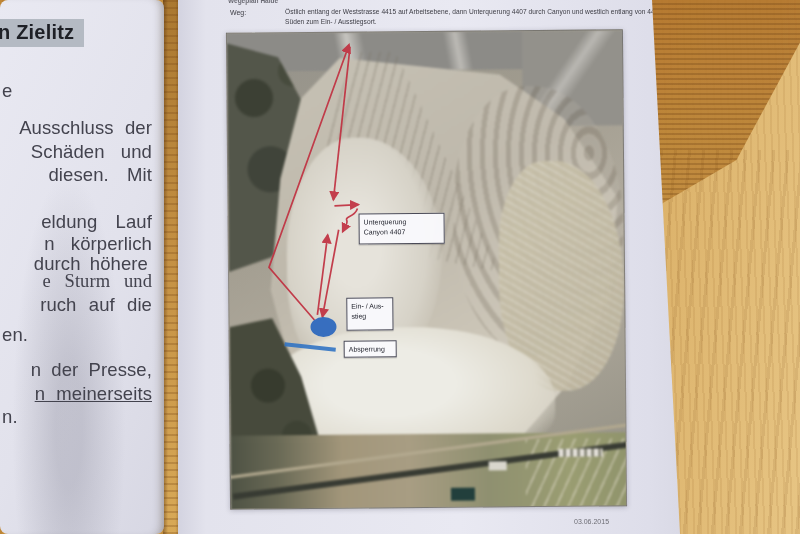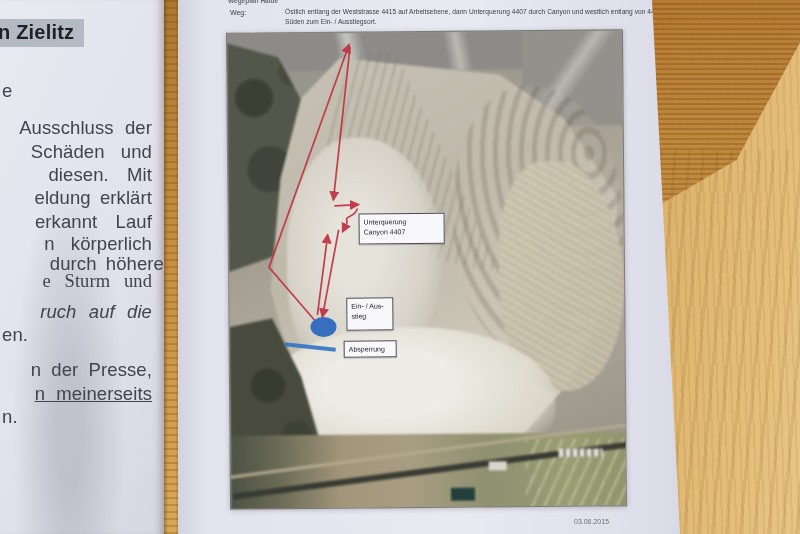--- a/index.html
+++ b/index.html
@@ -33,20 +33,21 @@
       linear-gradient(180deg,#aa7830 0%, #c38f42 45%, #d8a957 100%);
   }
   
   .page-left {
     position:absolute; left:0; top:0; width:164px; height:534px;
     background:
       radial-gradient(ellipse at 42% 80%, rgba(115,115,132,0.28) 0 10%, rgba(0,0,0,0) 42%),
       linear-gradient(115deg,#e9e9f2 0%, #e2e2ec 55%, #d7d7e3 100%);
     box-shadow:inset -9px 0 10px -7px rgba(40,25,5,0.35);
     overflow:hidden;
+    border-radius:8px;
   }
   .hl-title {
     position:absolute; left:-12px; top:19px;
     background:#b4bac3; color:#1e2026;
     font-size:20px; font-weight:bold; letter-spacing:0.2px;
     padding:2px 10px 3px 10px;
   }
   .lline {
     position:absolute; font-size:18.5px; color:#43434e; white-space:nowrap;
     letter-spacing:0.1px;
@@ -151,26 +152,25 @@
 <div class="plank-dark"></div>
 <div class="wood-streaks"></div>
 <div class="gap-strip"></div>
 
 <div class="page-left">
   <div class="hl-title">n Zielitz</div>
   <div class="lline" style="left:2px;  top:80px;">e</div>
   <div class="lline" style="right:12px; top:117px; word-spacing:6px;">Ausschluss der</div>
   <div class="lline" style="right:12px; top:141px; word-spacing:11px;">Schäden und</div>
   <div class="lline" style="right:12px; top:164px; word-spacing:13px;">diesen.  Mit</div>
-  <div class="lline" style="right:12px; top:187px; word-spacing:4px;">eldung erklärt</div>
-  <div class="lline" style="right:12px; top:211px; word-spacing:13px;">erkannt  Lauf</div>
+  <div class="lline" style="right:12px; top:211px; word-spacing:13px;">eldung  Lauf</div>
   <div class="lline" style="right:12px; top:233px; word-spacing:11px;">n  körperlich</div>
-  <div class="lline" style="right:0; top:253px; word-spacing:4px;margin-left:16px;">durch höhere</div>
+  <div class="lline" style="right:16px; top:253px; word-spacing:4px;margin-left:16px;">durch höhere</div>
   <div class="lline" style="right:12px; top:271px; word-spacing:9px;font-family:Liberation Serif, serif;">e Sturm und</div>
-  <div class="lline" style="right:12px; top:301px; word-spacing:7px;font-style:italic;">ruch auf die</div>
+  <div class="lline" style="right:12px; top:294px; word-spacing:7px;">ruch auf die</div>
   <div class="lline" style="left:2px;  top:324px;">en.</div>
   <div class="lline" style="right:12px; top:359px; word-spacing:5px;text-align:right;">n der Presse,</div>
   <div class="lline" style="right:12px; top:383px; word-spacing:6px;text-decoration:underline;">n meinerseits</div>
   <div class="lline" style="left:2px;  top:406px;">n.</div>
 </div>
 
 <div class="page-main">
   <div class="pm-header-frag">Wegeplan Halde</div>
   <div class="weg-label">Weg:</div>
   <div class="weg-line" style="left:107px; top:8px;">Östlich entlang der Weststrasse 4415 auf Arbeitsebene, dann Unterquerung 4407 durch Canyon und westlich entlang von 4407 Richtung</div>

